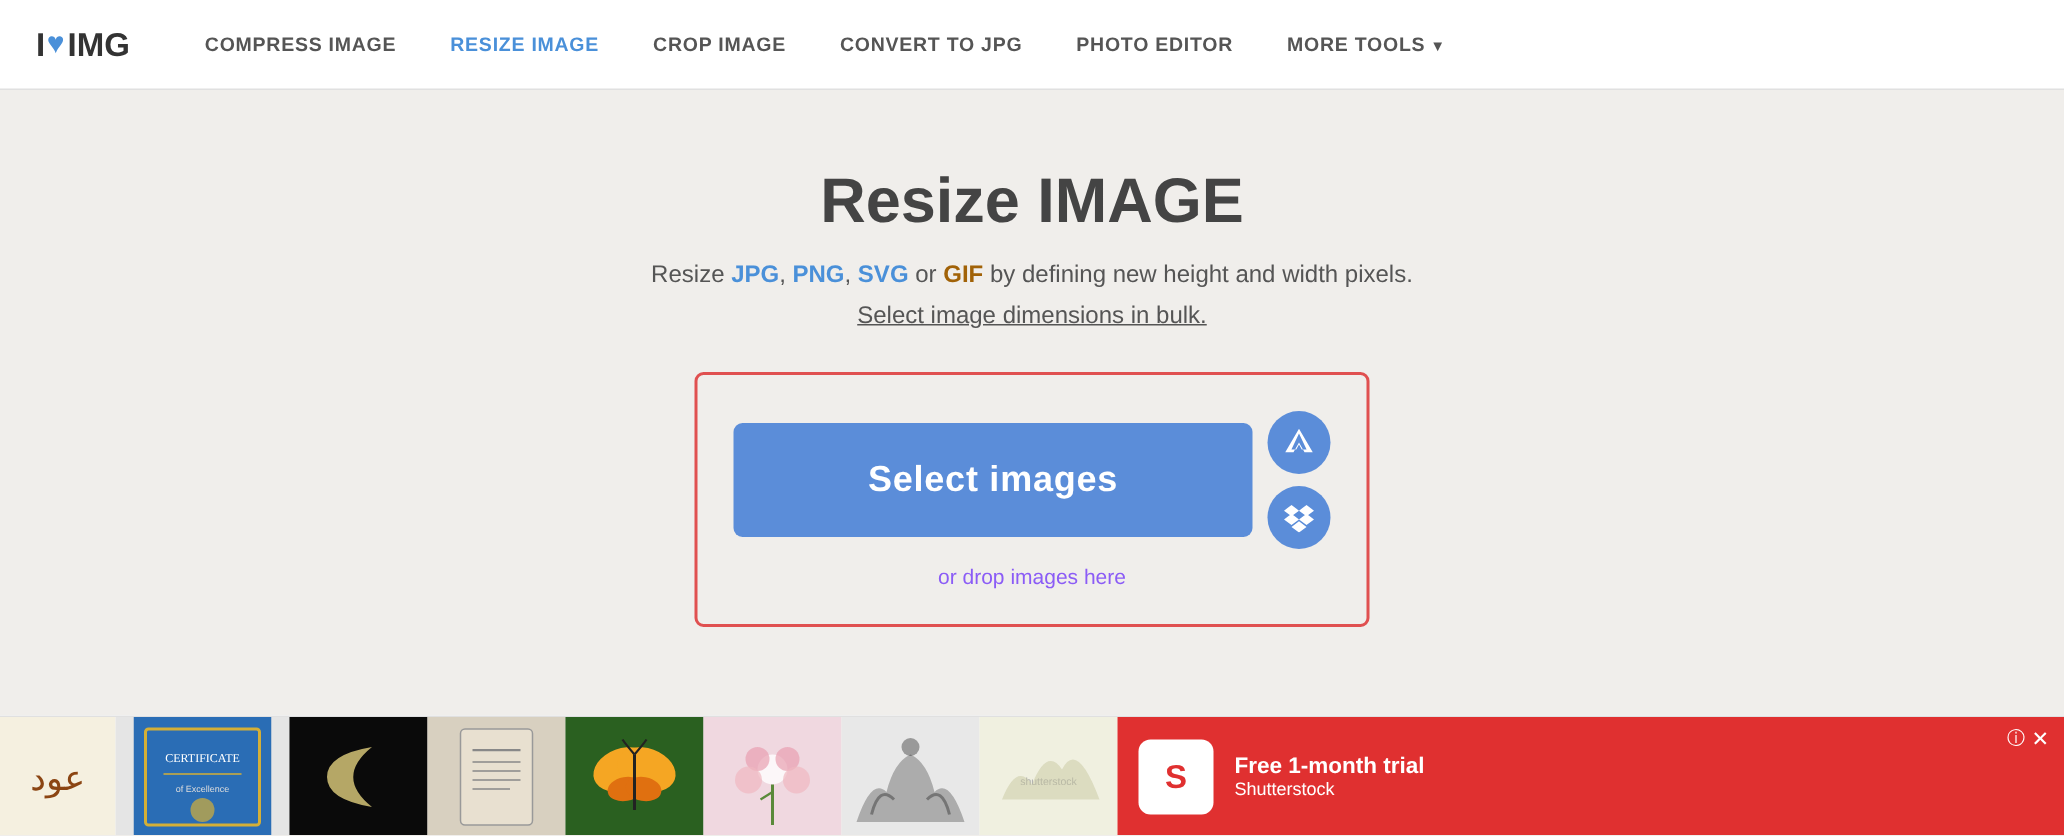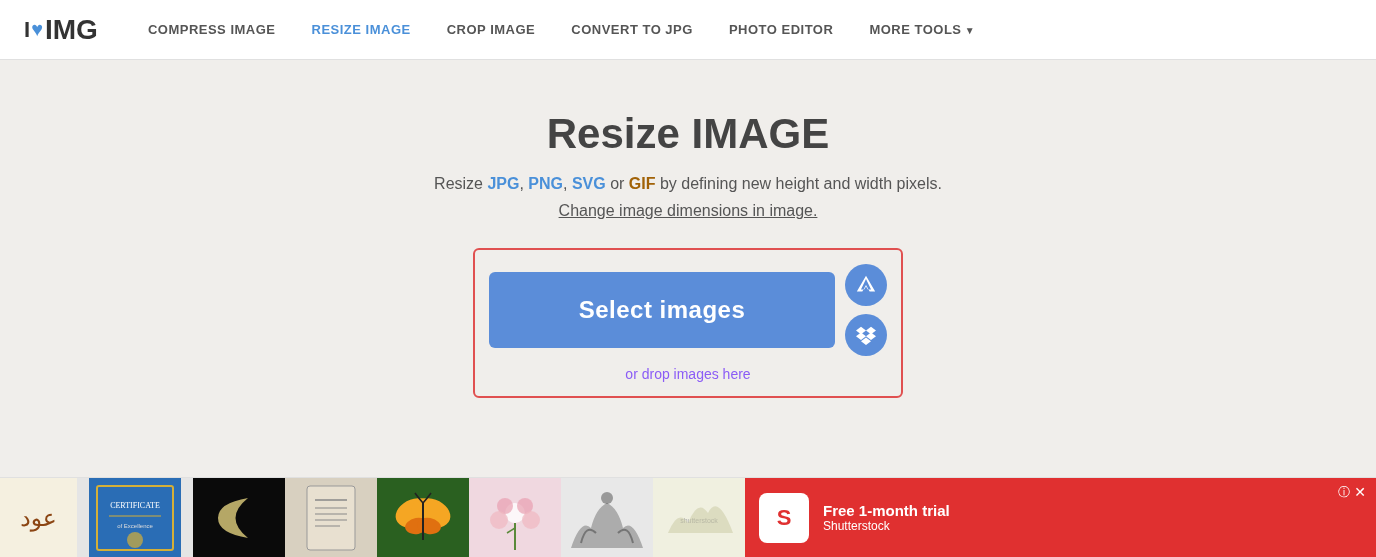--- a/index.html
+++ b/index.html
@@ -27,21 +27,21 @@
       font-weight: 900;
       color: #333;
       letter-spacing: -1px;
     }
     .logo-heart {
       color: #4a90d9;
       font-size: 20px;
       margin: 0 2px;
     }
     .logo-img {
-      font-size: 28px;
+      font-size: 22px;
       font-weight: 900;
       color: #333;
     }
     nav {
       display: flex;
       align-items: center;
       gap: 0;
     }
     .nav-item {
       font-size: 13px;
@@ -91,21 +91,21 @@
       text-align: center;
       margin-bottom: 28px;
       text-decoration: underline;
       cursor: pointer;
     }
 
     
     .upload-area-wrapper {
       border: 2px solid #e05050;
       border-radius: 6px;
-      padding: 14px;
+      padding: 24px;
       display: flex;
       flex-direction: column;
       align-items: center;
       background: #f0eeeb;
       margin-bottom: 18px;
     }
     .upload-row {
       display: flex;
       align-items: center;
       gap: 10px;
@@ -235,21 +235,21 @@
 </header>
 
 <main class="main">
   <h1 class="page-title">Resize IMAGE</h1>
   <p class="subtitle">
     Resize <span class="blue">JPG</span>, 
     <span class="blue">PNG</span>, 
     <span class="teal">SVG</span> or 
     <span class="orange">GIF</span> by defining new height and width pixels.
   </p>
-  <p class="subtitle-2">Change image dimensions in image.</p>
+  <p class="subtitle-2">Select image dimensions in bulk.</p>
 
   <div class="upload-area-wrapper">
     <div class="upload-row">
       <button class="select-btn">Select images</button>
       <div class="cloud-buttons">
         <button class="cloud-btn">
           <svg width="22" height="22" viewBox="0 0 24 24" fill="white">
             <path d="M12 2L2 19h6l4-7 4 7h6L12 2zm0 3.5L17.5 17H14l-2-3.5-2 3.5H6.5L12 5.5z"></path>
           </svg>
         </button>

